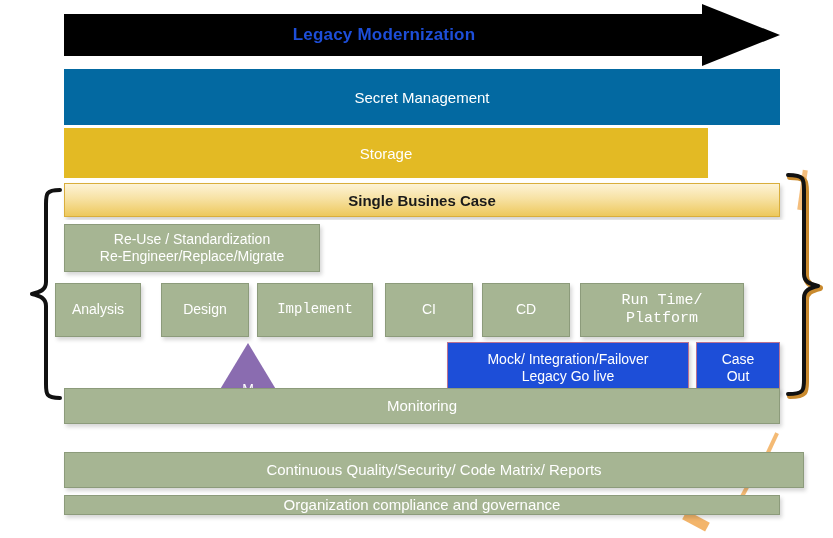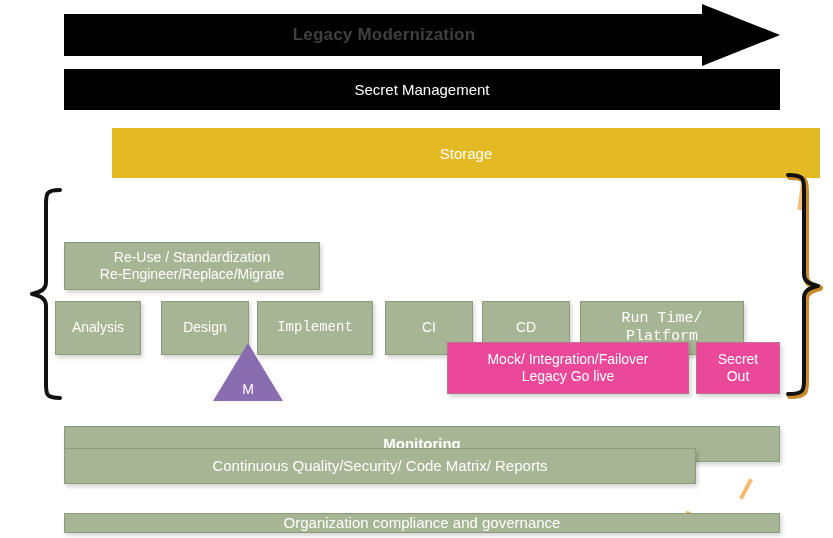--- a/index.html
+++ b/index.html
@@ -56,48 +56,47 @@
     border-bottom: 31px solid transparent;
     border-left: 78px solid #000000;
   }
   .arrow-label {
     position: absolute;
     left: 0; top: 0;
     width: 640px; height: 42px;
     display: flex;
     align-items: center;
     justify-content: center;
-    color: #404040;
+    color: #1d4ed8;
     font-size: 17px;
     font-weight: bold;
     letter-spacing: .2px;
     z-index: 3;
   }
 
   
   .bar {
     position: absolute;
     display: flex;
     align-items: center;
     justify-content: center;
     color: #ffffff;
     font-size: 15px;
     box-sizing: border-box;
   }
   .bar-orange {
     left: 64px; top: 69px;
-    width: 716px; height: 41px;
-    background: #000000;
+    width: 716px; height: 56px;
+    background: #0369a1;
     justify-content: center;
   }
   .bar-yellow {
     left: 64px; top: 128px;
-    width: 708px; height: 50px;
+    width: 644px; height: 50px;
     background: #e3ba24;
-    margin-left: 48px;
   }
   .bar-business {
     left: 64px; top: 183px;
     width: 716px; height: 34px;
     background: linear-gradient(180deg, #fdf3d6 0%, #f7e2a4 45%, #edc85c 100%);
     border: 1px solid #d9ae3c;
     color: #1a1a1a;
     font-weight: bold;
     font-size: 15px;
     box-shadow: 2px 3px 4px rgba(0,0,0,.18);
@@ -110,31 +109,30 @@
     background: #a6b593;
     border: 1px solid #8c9b7b;
     color: #ffffff;
     display: flex;
     align-items: center;
     justify-content: center;
     text-align: center;
     font-size: 14px;
     line-height: 1.22;
     box-shadow: 2px 3px 4px rgba(0,0,0,.16);
-    margin-top: 18px;
   }
   .green-wide {
     font-size: 15px;
   }
 
   
   .pink-box {
     position: absolute;
     box-sizing: border-box;
-    background: #ec4899;
+    background: #1d4ed8;
     border: 1px solid #bb7291;
     color: #ffffff;
     display: flex;
     align-items: center;
     justify-content: center;
     text-align: left;
     font-size: 14px;
     line-height: 1.22;
     box-shadow: 2px 3px 4px rgba(0,0,0,.18);
   }
@@ -195,20 +193,23 @@
   </div>
 
   <div class="bar bar-orange">
     <span>Secret Management</span>
   </div>
 
   <div class="bar bar-yellow">
     <span>Storage</span>
   </div>
 
+  <div class="bar bar-business">
+    <span>Single Busines Case</span>
+  </div>
 
   <div class="stage-panel"></div>
 
   <div class="brace" style="left:28px;top:186px;">
     <svg width="34" height="216" viewBox="0 0 34 216">
       <path d="M32 4 C18 4 18 8 18 18 L18 96 C18 104 12 106 4 108 C12 110 18 112 18 120 L18 198 C18 208 18 212 32 212" fill="none" stroke="#111111" stroke-width="4" stroke-linecap="round" stroke-linejoin="round"></path>
     </svg>
   </div>
 
   <div class="brace" style="left:784px;top:172px;">
@@ -246,27 +247,27 @@
     <div class="triangle-shape"></div>
     <div class="triangle-label">M</div>
   </div>
 
   <div class="pink-box" style="left:447px;top:342px;width:242px;height:52px;flex-direction:column;">
     <span>Mock/ Integration/Failover</span>
     <span>Legacy Go live</span>
   </div>
 
   <div class="pink-box" style="left:696px;top:342px;width:84px;height:52px;flex-direction:column;">
-    <span>Secret</span>
+    <span>Case</span>
     <span>Out</span>
   </div>
 
-  <div class="green-box green-wide" style="left:64px;top:408px;width:716px;height:36px;font-weight:bold;">
+  <div class="green-box green-wide" style="left:64px;top:388px;width:716px;height:36px;">
     <span>Monitoring</span>
   </div>
-  <div class="green-box green-wide" style="left:64px;top:430px;width:632px;height:36px;">
+  <div class="green-box green-wide" style="left:64px;top:452px;width:740px;height:36px;">
     <span>Continuous Quality/Security/ Code Matrix/ Reports</span>
   </div>
   <div class="green-box green-wide" style="left:64px;top:495px;width:716px;height:20px;">
     <span>Organization compliance and governance</span>
   </div>
 
 </div>
 
 </body></html>

